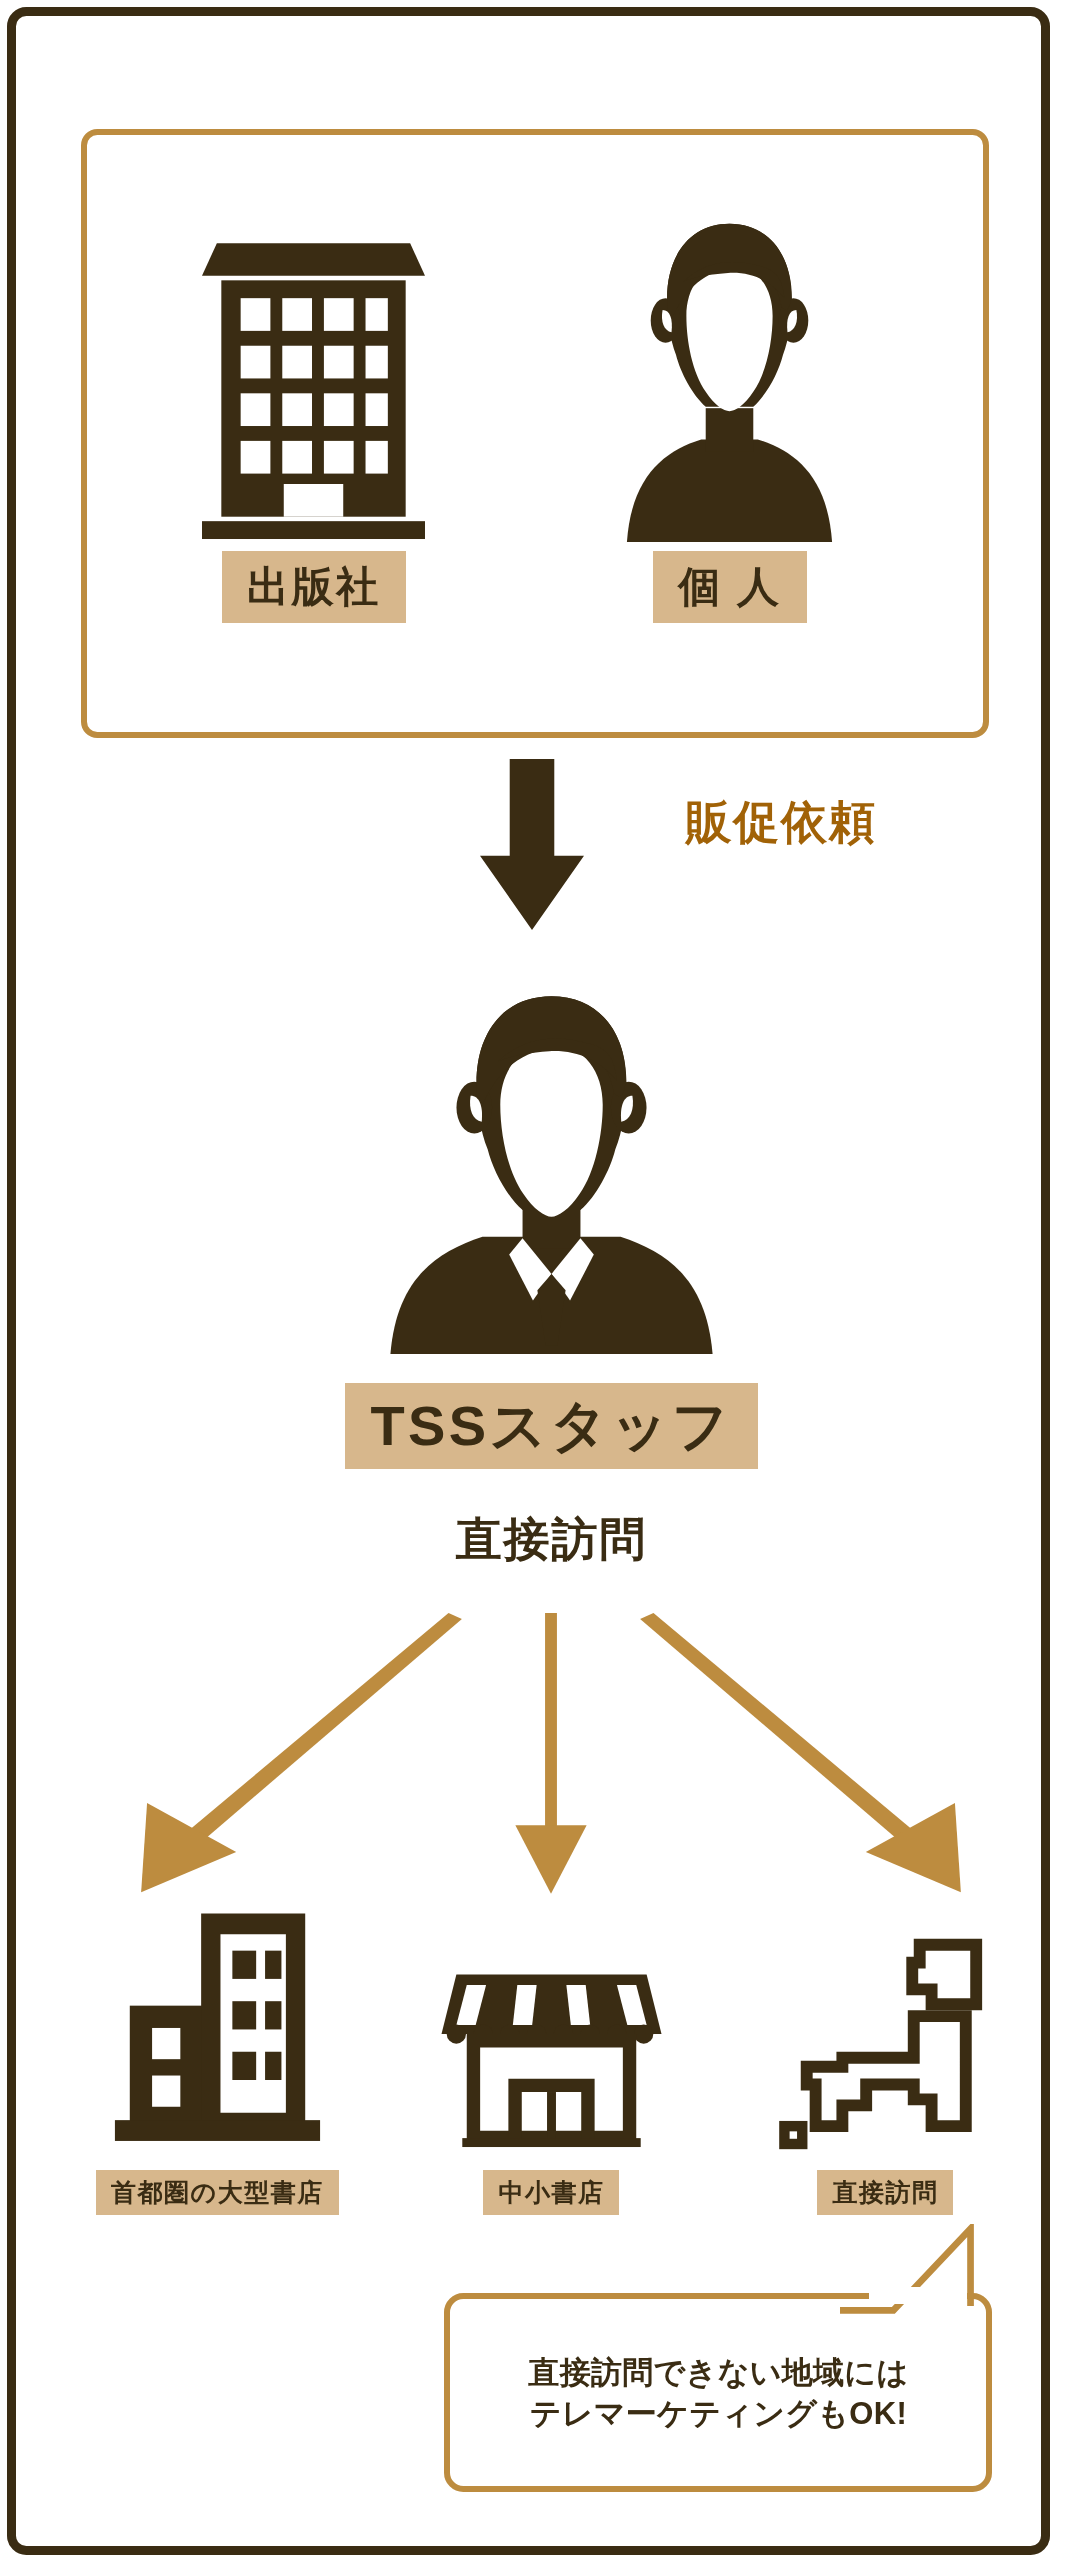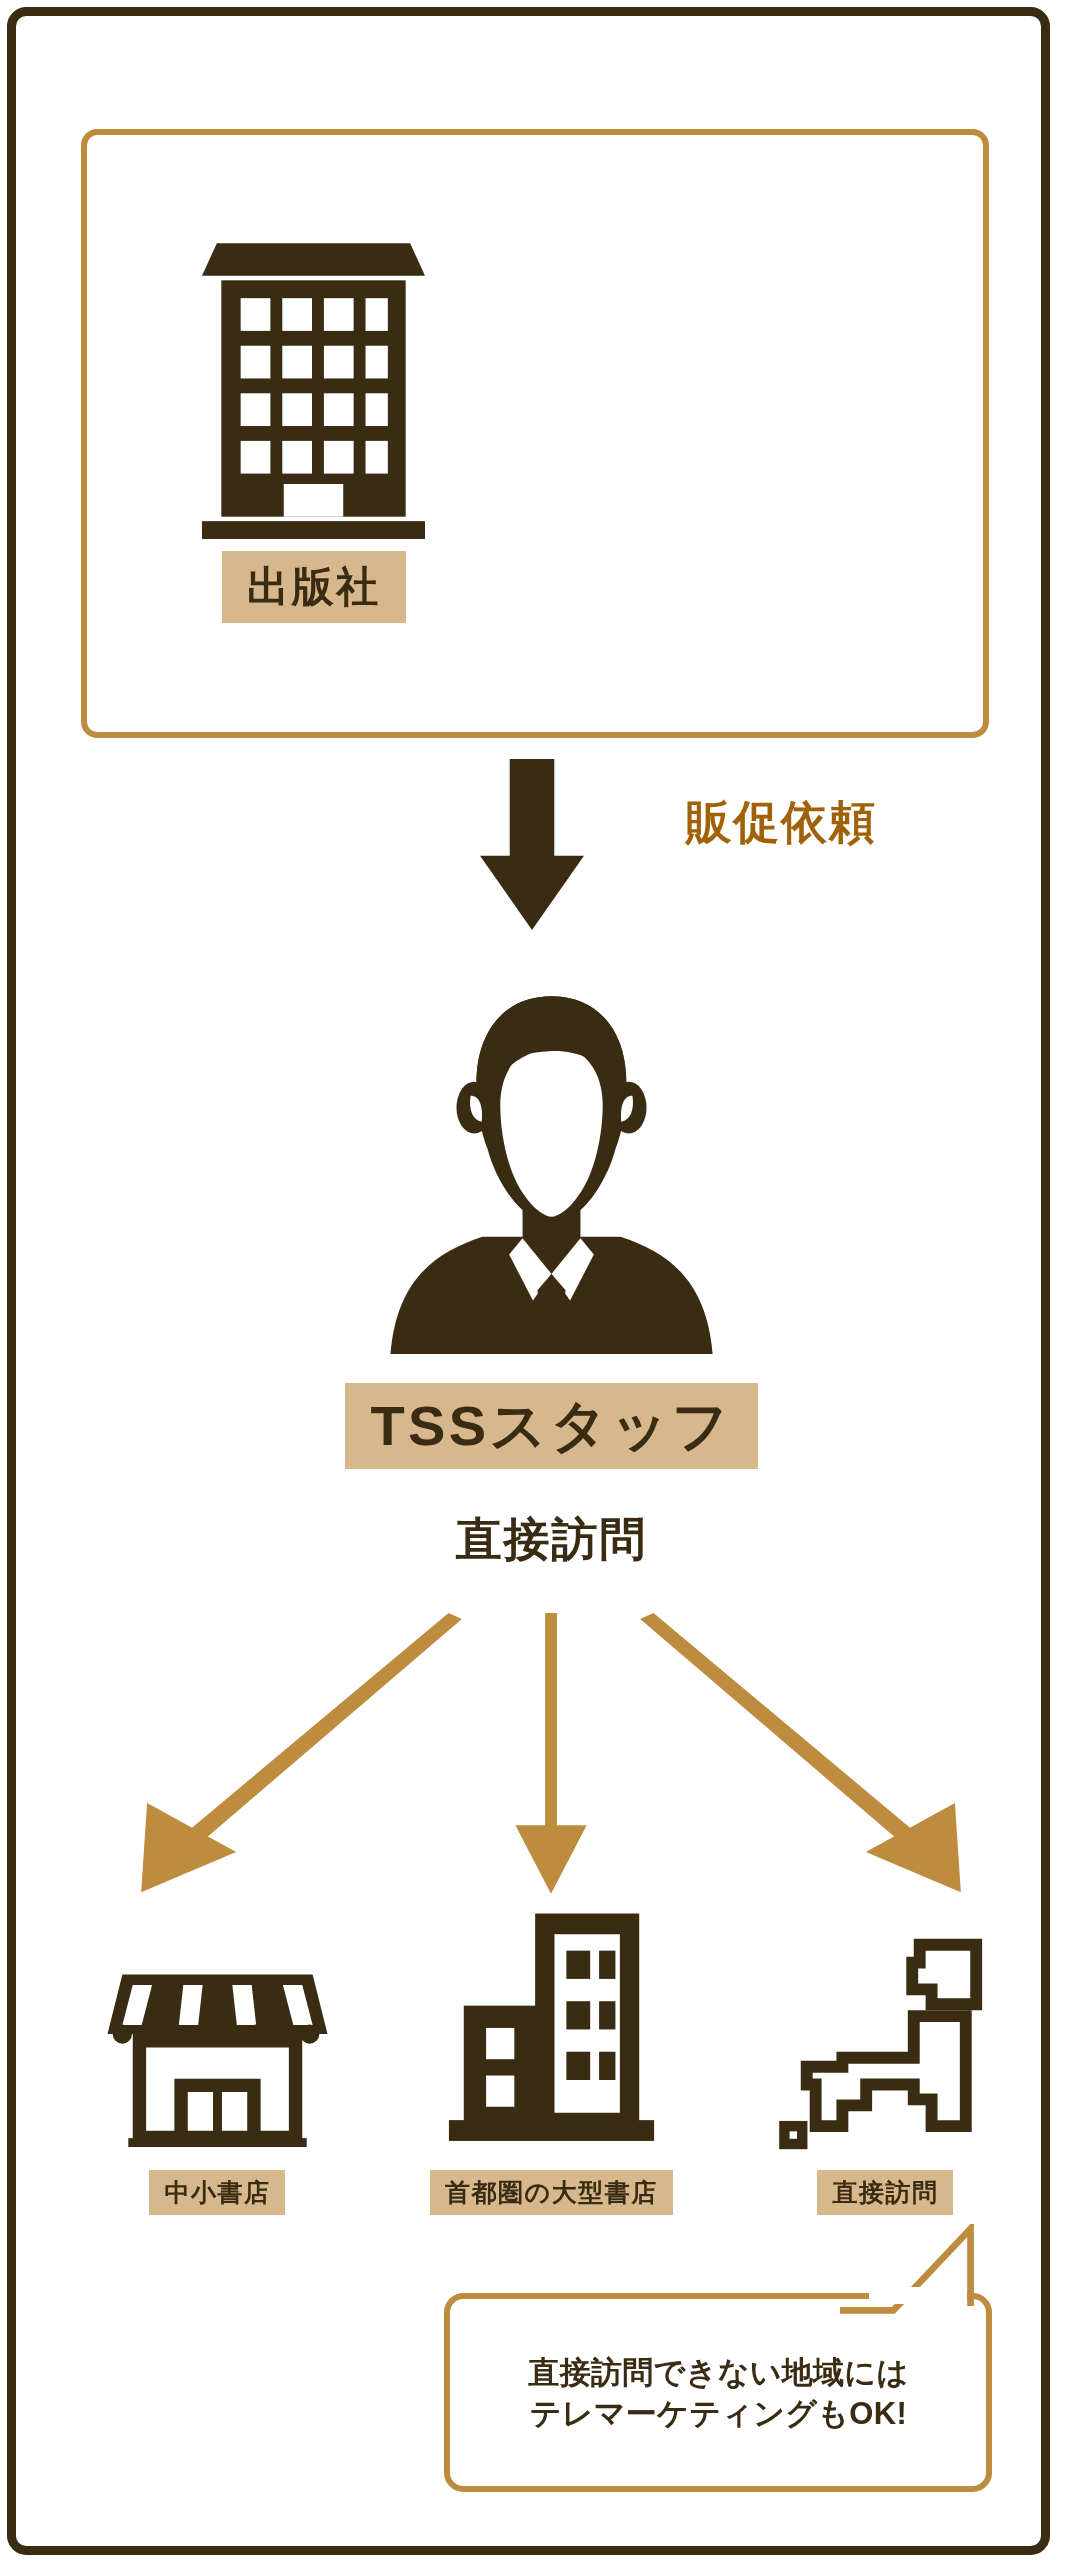--- a/index.html
+++ b/index.html
@@ -236,20 +236,54 @@
             <rect x="164" y="332" width="40" height="44"></rect>
               <rect x="220" y="332" width="30" height="44"></rect>
           </g>
 
           <rect x="110" y="390" width="80" height="44" fill="#ffffff"></rect>
         </svg>
       </div>
       <div class="chip big">出版社</div>
     </div>
 
+    <div class="source-col right">
+      <div class="icon-box">
+        <svg width="223" height="357" viewBox="0 0 300 480" aria-hidden="true">
+          <g fill="#3a2c13">
+
+            <path d="M12,468 C18,382 60,346 112,330 L188,330 C240,346 282,382 288,468 Z"></path>
+
+            <rect x="118" y="288" width="64" height="58"></rect>
+
+            <path d="M150,40 C96,40 66,84 66,140 C66,166 70,196 78,216
+                     C84,240 100,270 118,286 L182,286
+                     C200,270 216,240 222,216 C230,196 234,166 234,140
+                     C234,84 204,40 150,40 Z"></path>
+
+            <ellipse cx="64" cy="170" rx="20" ry="30"></ellipse>
+            <ellipse cx="236" cy="170" rx="20" ry="30"></ellipse>
+          </g>
+
+          <path d="M150,96 C112,96 92,126 92,164 C92,198 100,240 118,266
+                   C130,284 142,292 150,292 C158,292 170,284 182,266
+                   C200,240 208,198 208,164 C208,126 188,96 150,96 Z" fill="#ffffff"></path>
+
+          <path d="M150,40 C96,40 66,84 66,140 C66,152 67,164 69,176
+                   C86,132 112,106 150,100 C196,94 214,118 220,152
+                   C228,162 232,150 233,138 C234,84 204,40 150,40 Z" fill="#3a2c13"></path>
+          <path d="M88,118 C114,92 150,84 196,98 C216,104 222,120 224,140
+                   C206,116 178,104 148,106 C118,108 100,112 88,118 Z" fill="#3a2c13"></path>
+
+          <path d="M60,156 C70,156 74,168 72,186 C62,184 57,172 60,156 Z" fill="#ffffff"></path>
+          <path d="M240,156 C230,156 226,168 228,186 C238,184 243,172 240,156 Z" fill="#ffffff"></path>
+        </svg>
+      </div>
+      <div class="chip big">個 人</div>
+    </div>
   </div>
 
   <div class="down-arrow-dark">
     <svg width="104" height="171" viewBox="0 0 140 230" aria-hidden="true">
       <polygon points="40,0 100,0 100,130 140,130 70,230 0,130 40,130" fill="#3a2c13"></polygon>
     </svg>
   </div>
   <div class="promo-label">販促依頼</div>
 
   <div class="staff-block">
@@ -304,20 +338,48 @@
         <polygon points="712,0 728,0 728,290 712,290"></polygon>
         <polygon points="672,286 768,286 720,378"></polygon>
 
         <polygon points="858,0 840,8 1195,312 1214,298"></polygon>
         <polygon points="1272,376 1264,256 1144,322"></polygon>
       </g>
     </svg>
   </div>
 
   <div class="dest-row">
+
+    <div class="dest-col">
+      <div class="dest-icon">
+        <svg width="223" height="253" viewBox="0 0 300 340" aria-hidden="true">
+
+          <rect x="32" y="146" width="110" height="168" fill="#3a2c13"></rect>
+          <rect x="62" y="176" width="38" height="42" fill="#ffffff"></rect>
+          <rect x="62" y="240" width="38" height="42" fill="#ffffff"></rect>
+
+          <path d="M128,22 L268,22 L268,314 L128,314 Z
+                   M154,50 L242,50 L242,290 L154,290 Z" fill="#3a2c13" fill-rule="evenodd"></path>
+
+          <g fill="#3a2c13">
+            <rect x="170" y="72" width="32" height="38"></rect>
+              <rect x="214" y="72" width="22" height="38"></rect>
+            <rect x="170" y="140" width="32" height="38"></rect>
+              <rect x="214" y="140" width="22" height="38"></rect>
+            <rect x="170" y="208" width="32" height="38"></rect>
+              <rect x="214" y="208" width="22" height="38"></rect>
+          </g>
+
+          <rect x="12" y="300" width="276" height="28" fill="#3a2c13"></rect>
+        </svg>
+      </div>
+      <div class="dest-chip-wrap">
+        <div class="chip small">首都圏の大型書店</div>
+      </div>
+    </div>
 
     <div class="dest-col">
       <div class="dest-icon">
         <svg width="223" height="223" viewBox="0 0 300 300" aria-hidden="true">
 
           <path d="M22,64 L278,64 L298,144 L2,144 Z" fill="#3a2c13"></path>
           <g fill="#ffffff">
             <path d="M36,78 L62,78 L48,132 L22,132 Z"></path>
             <path d="M104,78 L130,78 L124,132 L98,132 Z"></path>
             <path d="M170,78 L196,78 L202,132 L176,132 Z"></path>
@@ -346,48 +408,20 @@
           <rect x="30" y="284" width="240" height="12" fill="#3a2c13"></rect>
         </svg>
       </div>
       <div class="dest-chip-wrap">
         <div class="chip small">中小書店</div>
       </div>
     </div>
 
     <div class="dest-col">
       <div class="dest-icon">
-        <svg width="223" height="253" viewBox="0 0 300 340" aria-hidden="true">
-
-          <rect x="32" y="146" width="110" height="168" fill="#3a2c13"></rect>
-          <rect x="62" y="176" width="38" height="42" fill="#ffffff"></rect>
-          <rect x="62" y="240" width="38" height="42" fill="#ffffff"></rect>
-
-          <path d="M128,22 L268,22 L268,314 L128,314 Z
-                   M154,50 L242,50 L242,290 L154,290 Z" fill="#3a2c13" fill-rule="evenodd"></path>
-
-          <g fill="#3a2c13">
-            <rect x="170" y="72" width="32" height="38"></rect>
-              <rect x="214" y="72" width="22" height="38"></rect>
-            <rect x="170" y="140" width="32" height="38"></rect>
-              <rect x="214" y="140" width="22" height="38"></rect>
-            <rect x="170" y="208" width="32" height="38"></rect>
-              <rect x="214" y="208" width="22" height="38"></rect>
-          </g>
-
-          <rect x="12" y="300" width="276" height="28" fill="#3a2c13"></rect>
-        </svg>
-      </div>
-      <div class="dest-chip-wrap">
-        <div class="chip small">首都圏の大型書店</div>
-      </div>
-    </div>
-
-    <div class="dest-col">
-      <div class="dest-icon">
         <svg width="223" height="238" viewBox="0 0 300 320" aria-hidden="true">
           <g fill="none" stroke="#3a2c13" stroke-width="16" stroke-linejoin="miter">
 
             <path d="M196,44 L272,44 L272,124 L212,124 L212,104 L186,104 L186,68 L196,68 Z"></path>
 
             <path d="M212,140 L258,140 L258,288 L212,288 L212,252 L188,252 L188,232
                      L124,232 L124,260 L92,260 L92,288 L56,288 L56,232 L44,232 L44,208
                      L92,208 L92,196 L188,196 L188,140 Z"></path>
           </g>
 

